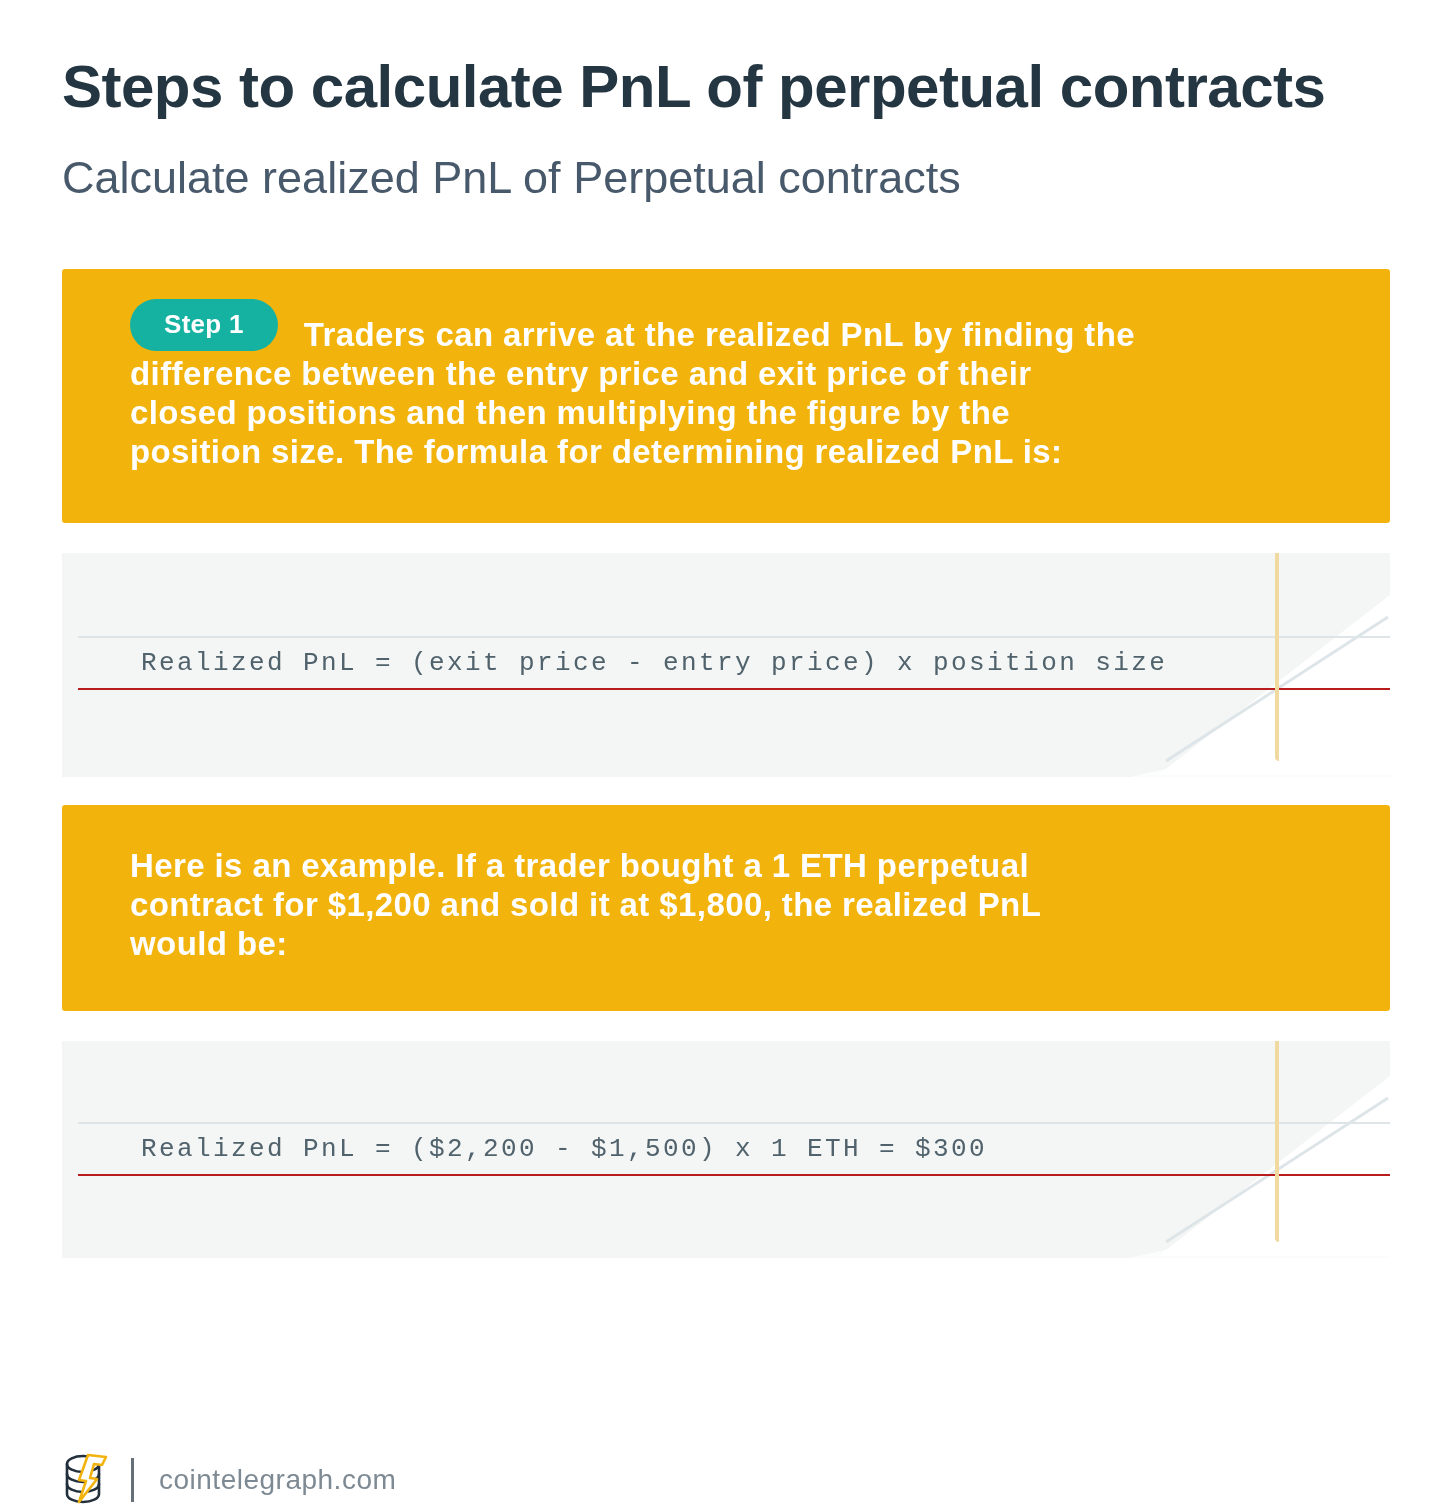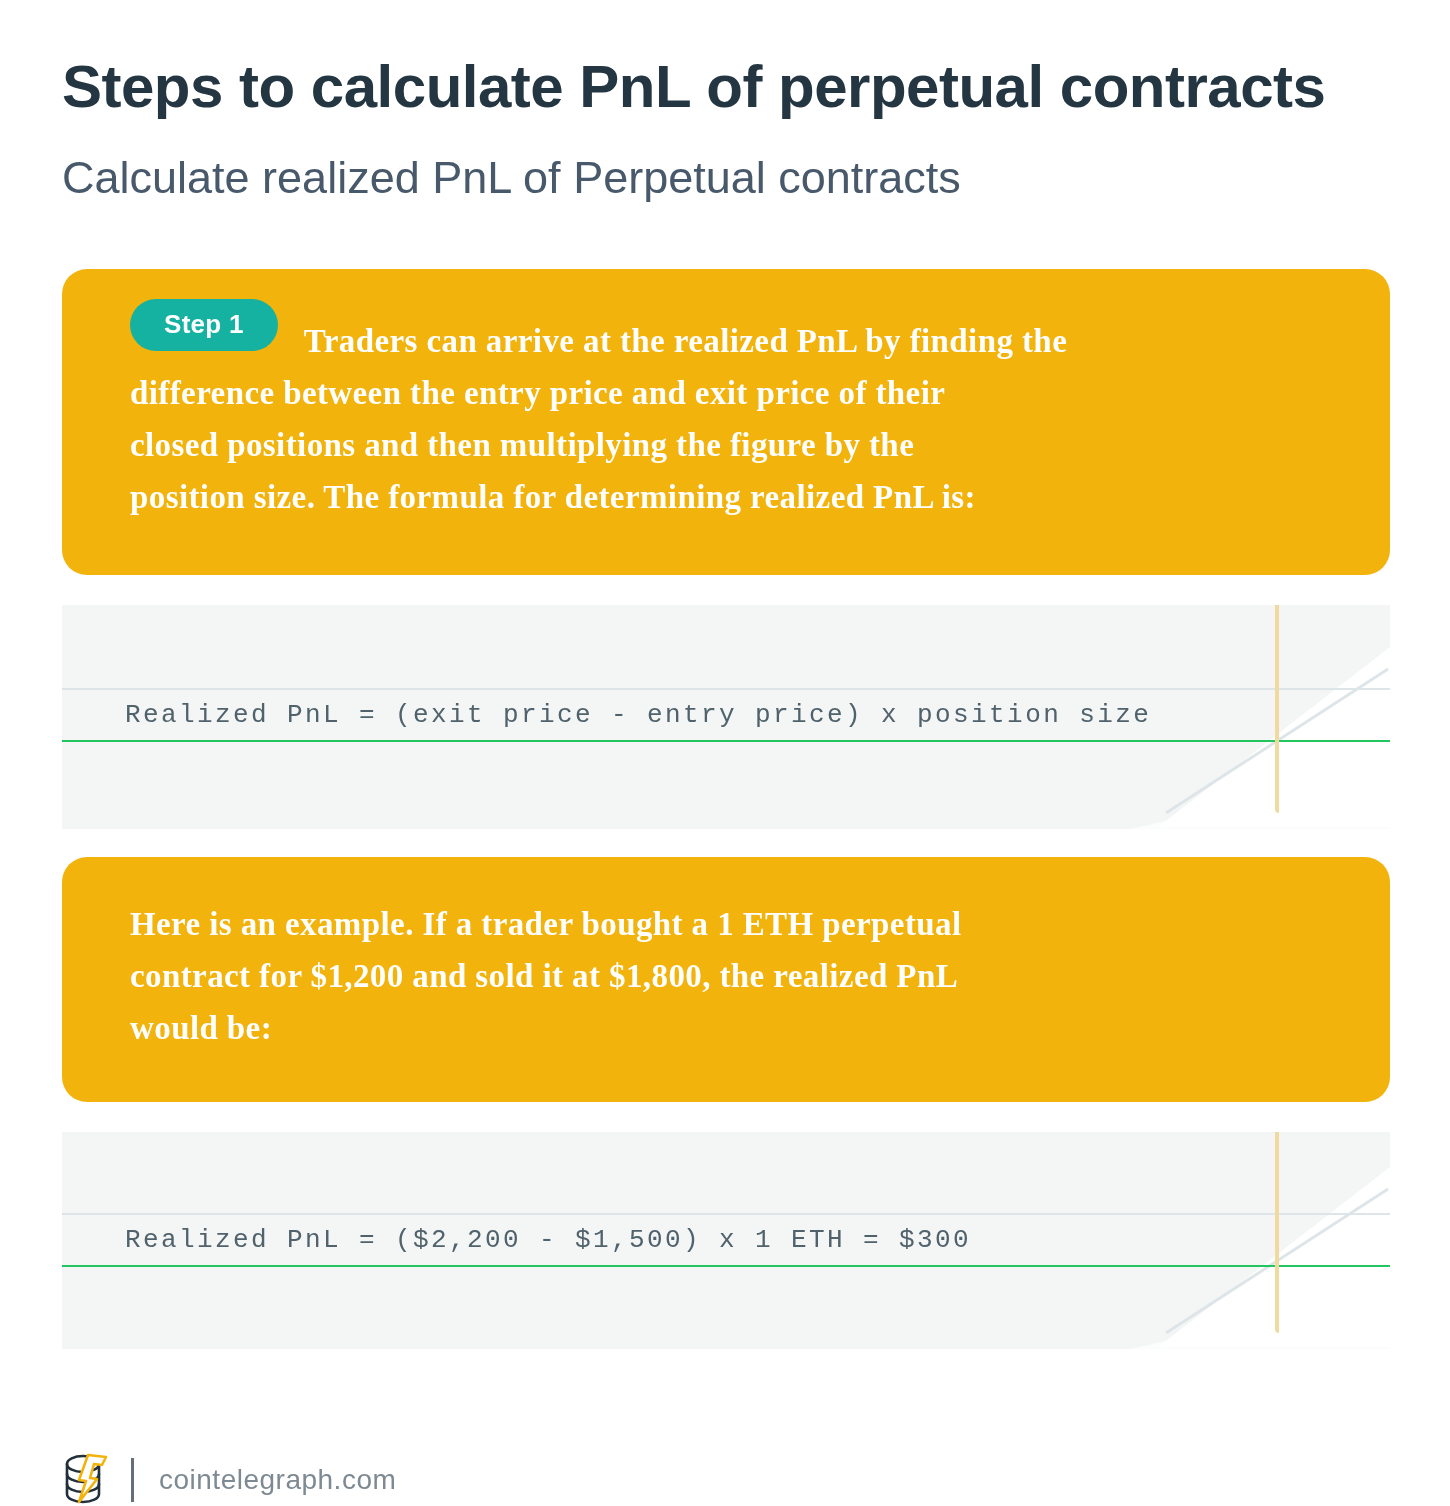--- a/index.html
+++ b/index.html
@@ -26,33 +26,32 @@
     margin: 30px 60px 0 62px;
     font-size: 45px;
     font-weight: 400;
     color: #47596A;
     line-height: 1.2;
   }
 
   
   .callout {
     background: #F2B30D;
-    border-radius: 25px;
+    border-radius: 3px;
     margin: 0 60px 0 62px;
     color: #ffffff;
   }
   .callout-1 { margin-top: 64px; padding: 46px 56px 52px 68px; }
   .callout-2 { margin-top: 28px; padding: 41px 56px 48px 68px; }
   .callout p {
     font-size: 33px;
     font-weight: 700;
-    line-height: 52px;
+    line-height: 39px;
     letter-spacing: 0.4px;
     white-space: pre-line;
-    font-family: Liberation Serif, serif;
   }
   .step-badge {
     float: left;
     background: #15B2A2;
     color: #ffffff;
     border-radius: 27px;
     padding: 10px 34px 12px 34px;
     font-size: 26px;
     font-weight: 700;
     line-height: 30px;
@@ -64,23 +63,23 @@
   .codeblock {
     position: relative;
     margin: 0 60px 0 62px;
     background: #F4F5F5;
     overflow: hidden;
   }
   .codeblock-1 { margin-top: 30px; height: 224px; }
   .codeblock-2 { margin-top: 30px; height: 217px; }
   .code-row {
     position: absolute;
-    left: 0; right: 0;
+    left: 16px; right: 0;
     border-top: 2px solid #DEE5E8;
-    border-bottom: 2px solid #22c55e;
+    border-bottom: 2px solid #b91c1c;
     padding: 11px 0 11px 63px;
     z-index: 2;
   }
   .codeblock-1 .code-row { top: 83px; }
   .codeblock-2 .code-row { top: 81px; }
   .code-row code {
     font-family: "Liberation Mono", "DejaVu Sans Mono", monospace;
     font-size: 26px;
     letter-spacing: 2.4px;
     color: #50626C;

